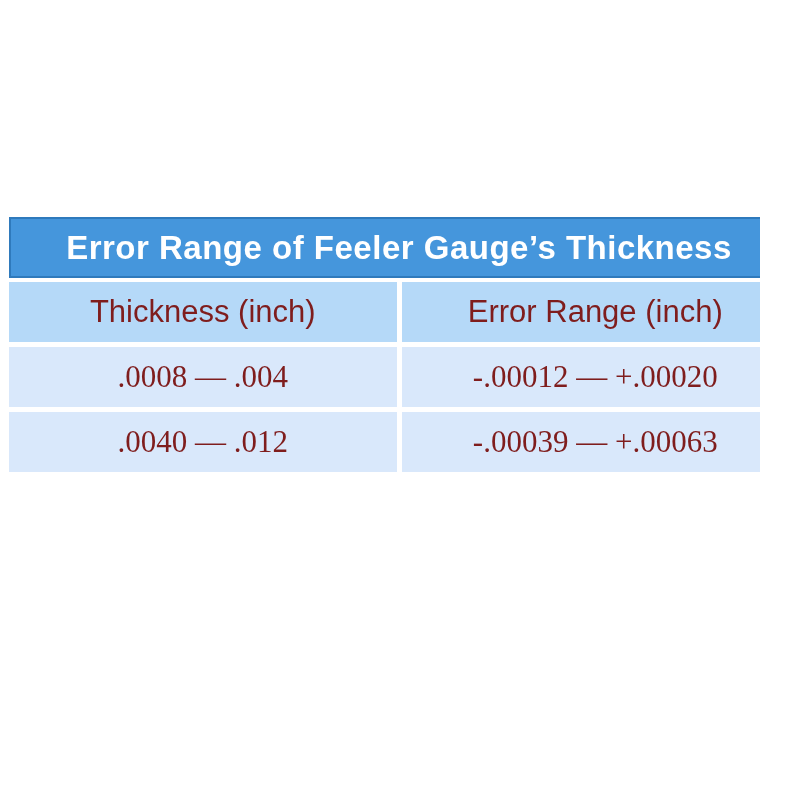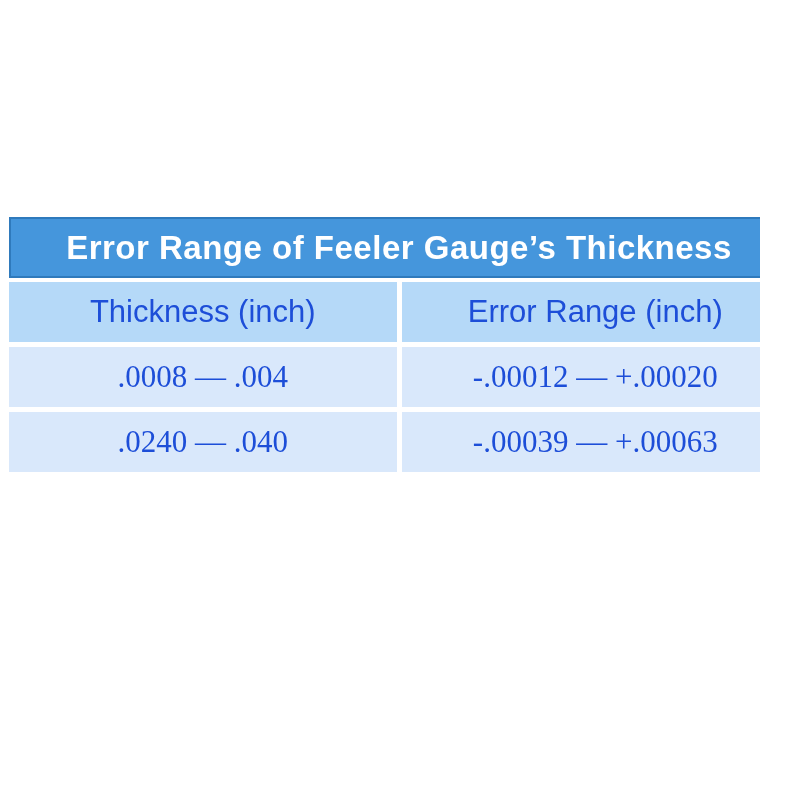--- a/index.html
+++ b/index.html
@@ -40,21 +40,21 @@
     display: grid;
     grid-template-columns: 1fr 1fr;
     gap: 5px;
     background: #ffffff;
   }
   .cell {
     height: 60px;
     display: flex;
     align-items: center;
     justify-content: center;
-    color: #1d4ed8;
+    color: #7f1d1d;
     font-size: 31px;
     white-space: nowrap;
   }
   .cell.head {
     background: #b5d9f8;
   }
   .cell.data {
     background: #d9e8fb;
     font-family: Liberation Serif, serif;
   }
@@ -68,20 +68,20 @@
     <div class="title-bar">Error Range of Feeler Gauge’s Thickness</div>
 
     <div class="grid">
 
       <div class="cell head">Thickness (inch)</div>
       <div class="cell head">Error Range (inch)</div>
 
       <div class="cell data">.0008 — .004</div>
       <div class="cell data">-.00012 — +.00020</div>
 
+      <div class="cell data">.0040 — .012</div>
 
 
-      <div class="cell data">.0240 — .040</div>
       <div class="cell data">-.00039 — +.00063</div>
 
     </div>
   </div>
 </div>
 
 </body></html>

